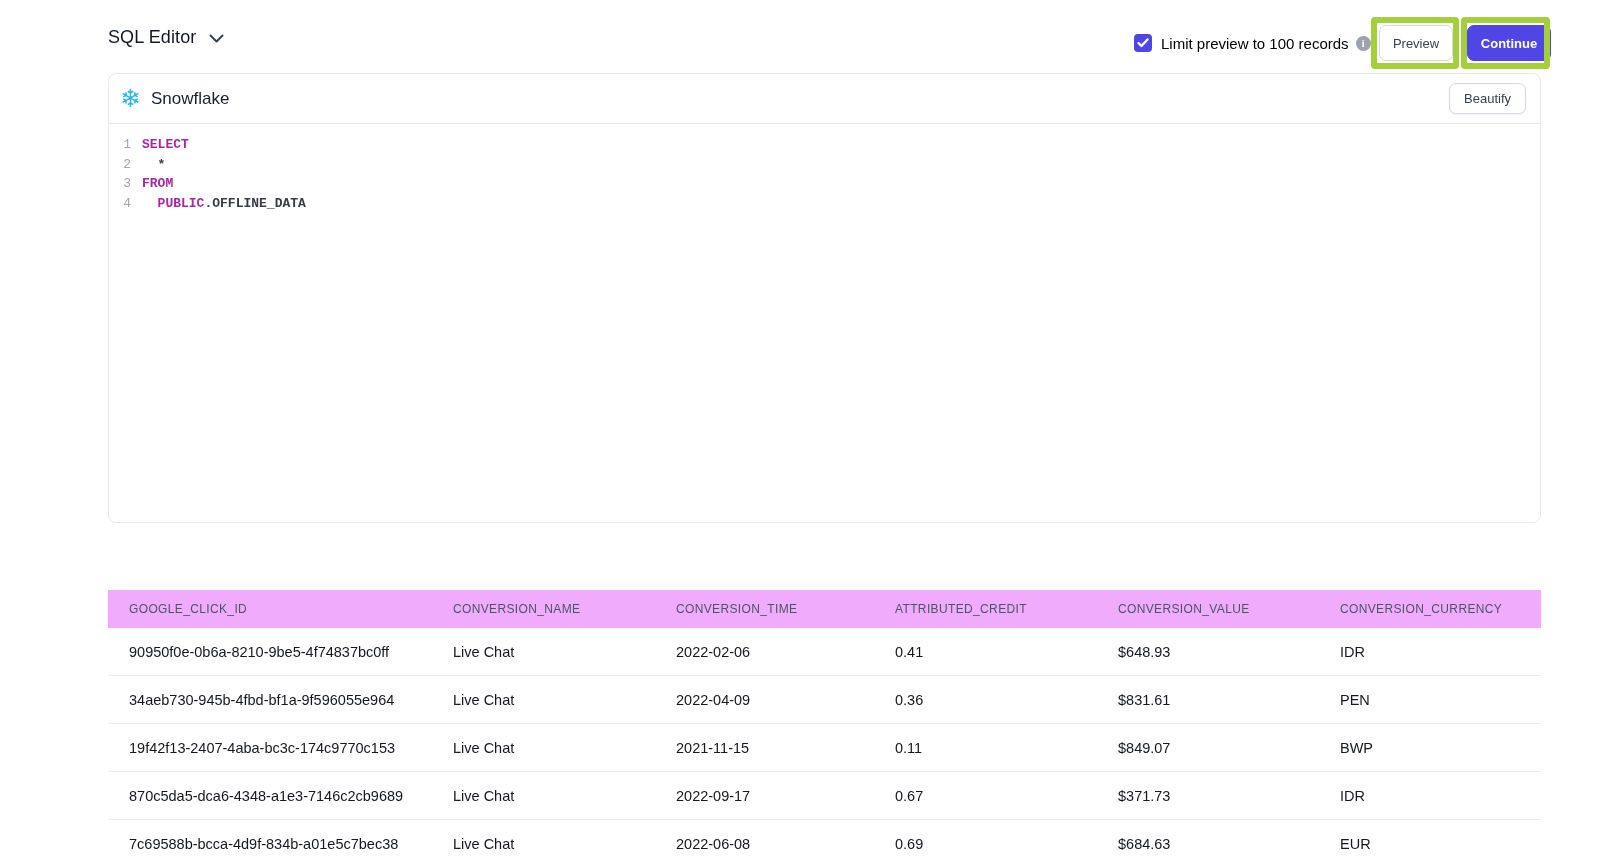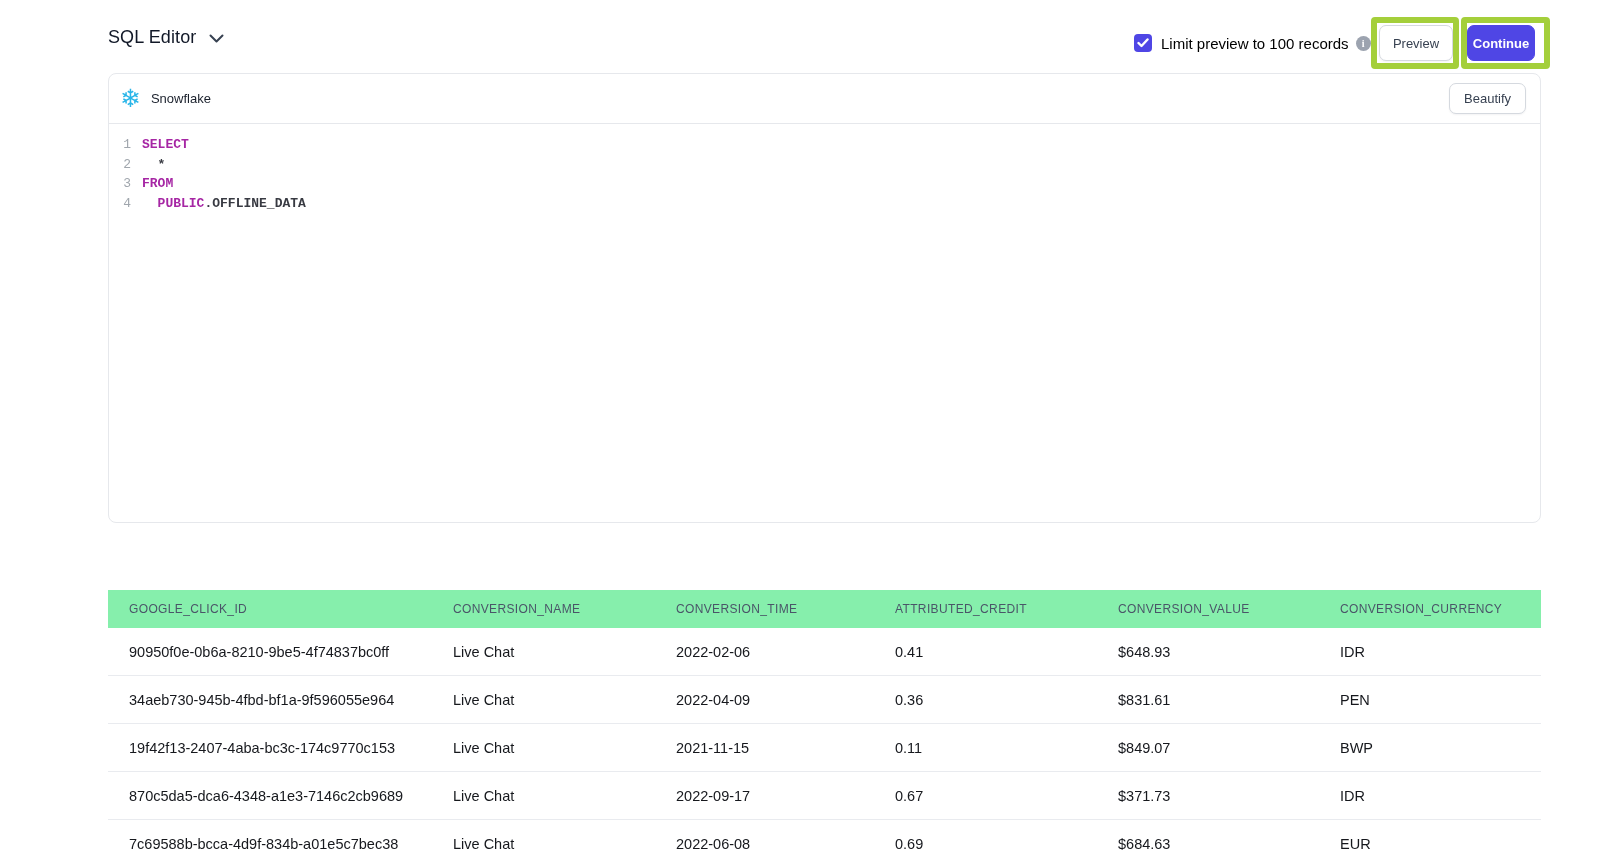--- a/index.html
+++ b/index.html
@@ -19,40 +19,40 @@
 
   
   .annotation-box { position: absolute; border: 6px solid #a4cf3b; border-radius: 4px; pointer-events: none; background: transparent; }
   .annotation-preview { left: 1371px; top: 17px; width: 88px; height: 52px; }
   .annotation-continue { left: 1461px; top: 17px; width: 89px; height: 52px; }
 
   .btn { display: flex; align-items: center; justify-content: center; border-radius: 7px; font-size: 13px; cursor: pointer; }
   .btn-secondary { background: #ffffff; border: 1px solid #d5d9df; color: #374151; font-weight: 500; box-shadow: 0 1px 2px rgba(16,24,40,0.05); }
   .btn-primary { background: #4f46e5; border: 1px solid #4f46e5; color: #ffffff; font-weight: 600; }
   .preview-btn { position: absolute; left: 1379px; top: 25px; width: 74px; height: 36px; }
-  .continue-btn { position: absolute; left: 1467px; top: 25px; width: 68px; height: 36px; }
+  .continue-btn { position: absolute; left: 1467px; top: 25px; width: 84px; height: 36px; }
 
   
   .editor-card { position: absolute; left: 108px; top: 73px; width: 1433px; height: 450px; border: 1px solid #e6e8ec; border-radius: 8px; background: #ffffff; }
   .card-header { height: 50px; border-bottom: 1px solid #e6e8ec; display: flex; align-items: center; padding: 0 10px 0 10px; }
   .snowflake-icon { font-size: 25px; line-height: 1; color: #29b5e8; margin-left: 1px; }
-  .source-name { margin-left: 10px; font-size: 13px; font-weight: 500; color: #1a202c; }
+  .source-name { margin-left: 10px; font-size: 17px; font-weight: 500; color: #1a202c; }
   .beautify-btn { margin-left: auto; margin-right: 4px; height: 31px; padding: 0 14px; }
 
   .code-area { padding: 11px 0 0 0; cursor: text; }
   .code-line { display: flex; line-height: 19.5px; font-family: "Liberation Mono", monospace; font-size: 13px; }
   .ln { width: 22px; text-align: right; color: #a0a6ad; flex: none; font-weight: 400; }
   .code { white-space: pre; margin-left: 11px; font-weight: 700; color: #383a42; }
   .code .kw { color: #a626a4; }
   .code .plain { color: #383a42; }
 
   
   .results-table { position: absolute; left: 108px; top: 590px; width: 1433px; }
   .thead, .trow { display: grid; grid-template-columns: 324px 223px 219px 223px 222px 1fr; padding-left: 21px; align-items: center; }
-  .thead { height: 38px; background: #86efac; }
+  .thead { height: 38px; background: #f0abfc; }
   .th { font-size: 12px; font-weight: 500; color: #4a5568; letter-spacing: 0.03em; }
   .trow { height: 48px; border-bottom: 1px solid #e9ebef; background: #ffffff; }
   .td { font-size: 14.5px; color: #16181d; }
 </style>
 </head>
 <body>
 
 <div class="canvas">
 
   <div class="title-group">

